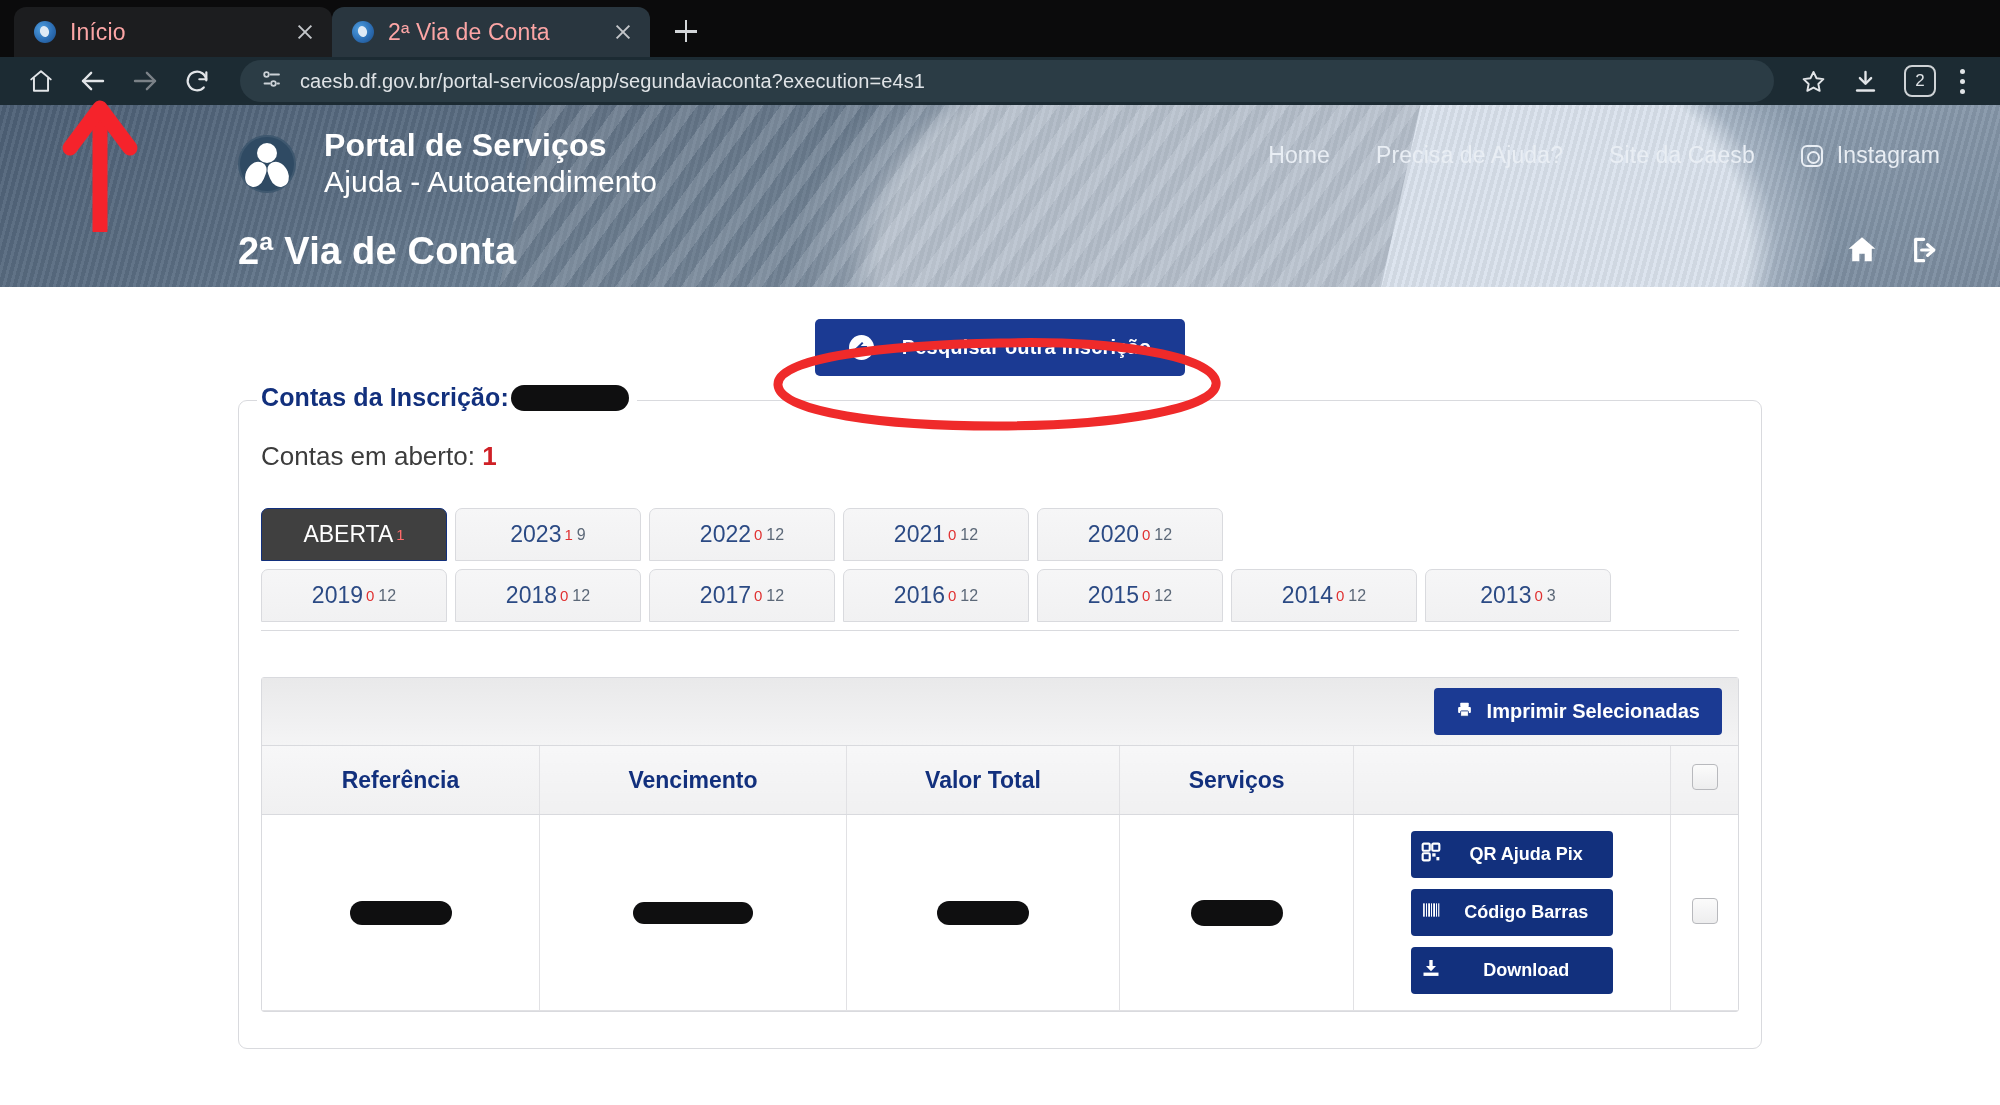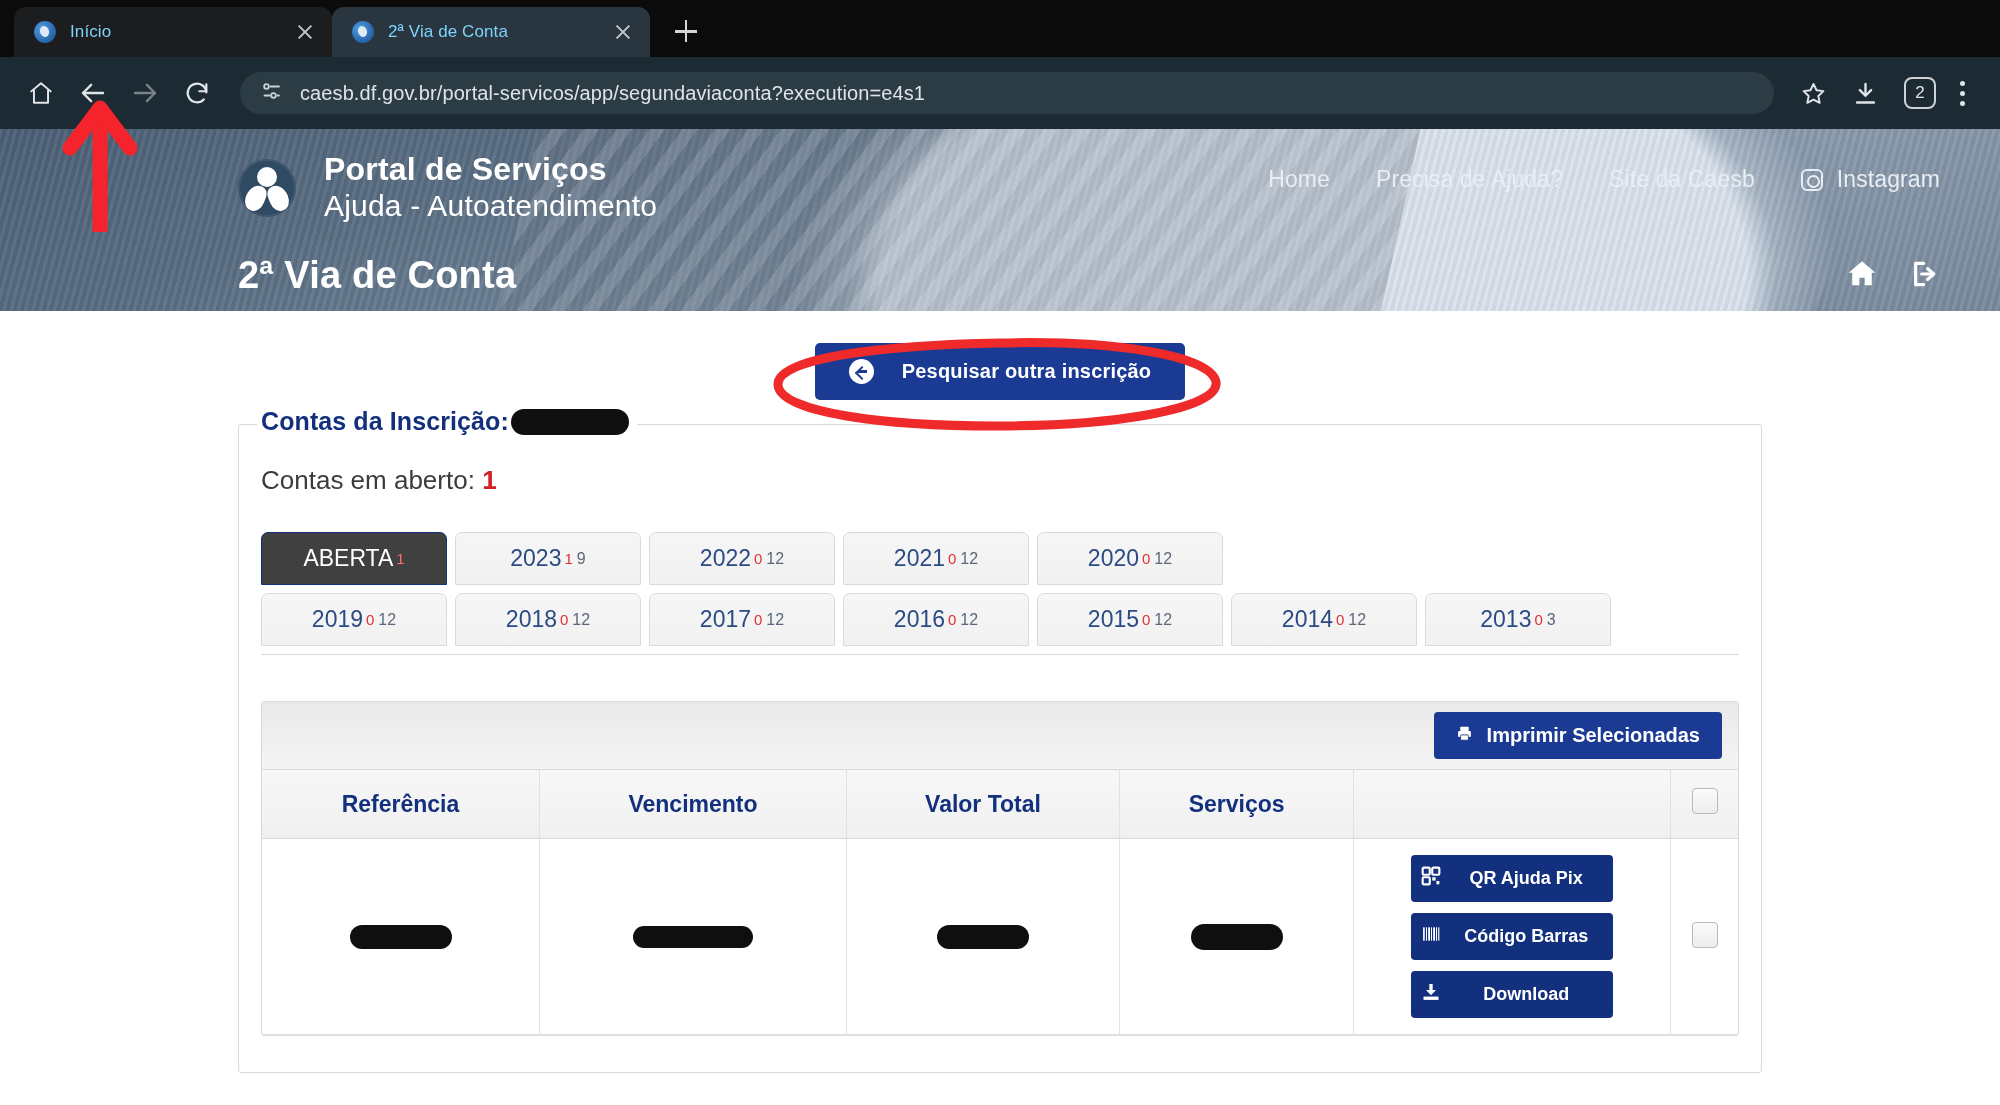--- a/index.html
+++ b/index.html
@@ -43,22 +43,22 @@
   .tab-favicon::after {
     content: "";
     position: absolute;
     left: 6px; top: 5px;
     width: 9px; height: 11px;
     border-radius: 50% 50% 50% 50%;
     background: #dfeaf5;
     transform: rotate(-20deg);
   }
   .tab-title {
-    color: #7dd3fc;
-    font-size: 17px;
+    color: #fca5a5;
+    font-size: 23px;
     white-space: nowrap;
     overflow: hidden;
     flex: 1;
     letter-spacing: .1px;
   }
   .tab-close {
     width: 26px; height: 26px;
     position: relative;
     flex: 0 0 26px;
   }
@@ -79,21 +79,21 @@
   }
   .newtab::before, .newtab::after {
     content: "";
     position: absolute;
     background: #d3d6d9;
   }
   .newtab::before { left: 13px; top: 23px; width: 22px; height: 2.5px; }
   .newtab::after  { left: 22.8px; top: 13px; width: 2.5px; height: 22px; }
 
   .toolbar {
-    height: 72px;
+    height: 48px;
     background: #1c2b33;
     display: flex;
     align-items: center;
     padding: 0 18px;
     gap: 6px;
   }
   .tb-btn {
     width: 46px; height: 46px;
     display: flex; align-items: center; justify-content: center;
     border-radius: 50%;
@@ -307,21 +307,21 @@
     content: "";
     position: absolute;
     left: 9px; top: 11.2px;
     width: 9px; height: 2.6px;
     background: #1b3a93;
   }
 
   .fieldset {
     margin: 6px 238px 0 238px;
     border: 1px solid #d9dade;
-    border-radius: 3px;
+    border-radius: 9px;
     padding: 10px 22px 36px 22px;
     position: relative;
   }
   .legend {
     position: absolute;
     top: -18px;
     left: 18px;
     background: #fff;
     padding: 0 8px 0 4px;
     display: flex;

